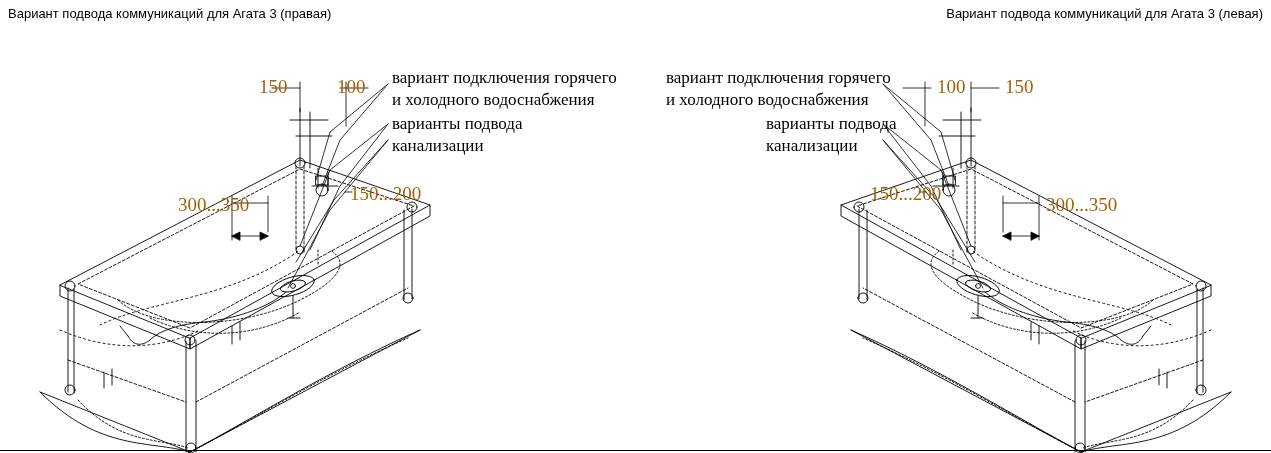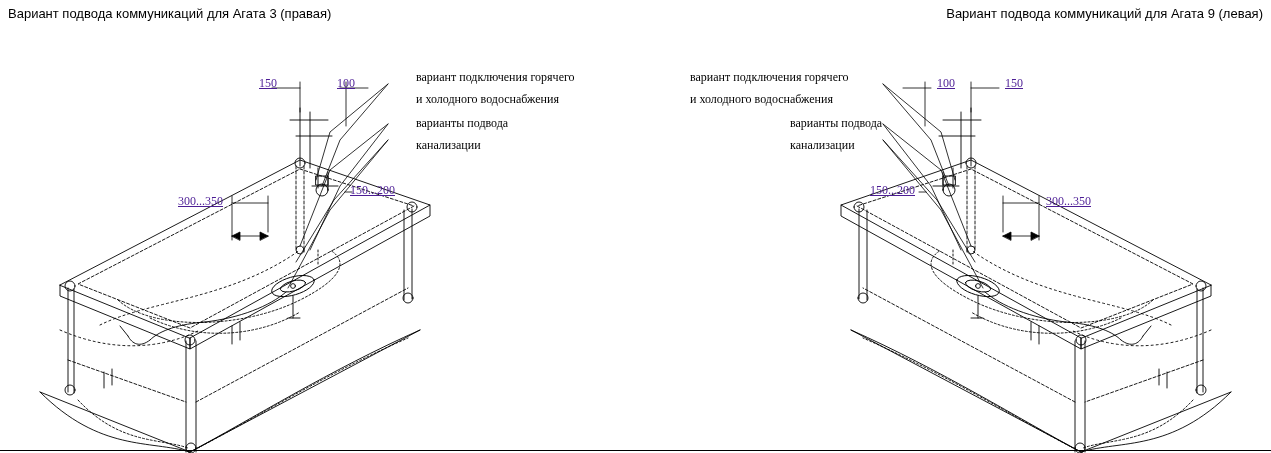--- a/index.html
+++ b/index.html
@@ -24,33 +24,31 @@
     font-size: 13px;
     color: #000;
     white-space: nowrap;
   }
   #title-left  { left: 8px;  top: 6px; }
   #title-right { right: 8px; top: 6px; }
 
   .lbl {
     position: absolute;
     font-family: "Liberation Serif", serif;
-    font-size: 12px;
+    font-size: 17px;
     color: #000;
     white-space: nowrap;
     line-height: 19px;
-    margin-left: 24px;
   }
   .dim {
     position: absolute;
     font-family: "Liberation Serif", serif;
-    font-size: 12px;
-    color: #4c1d95;
+    font-size: 19px;
+    color: #a16207;
     white-space: nowrap;
-    text-decoration: underline;
   }
   svg.draw {
     position: absolute;
     left: 0; top: 0;
     width: 1271px;
     height: 453px;
   }
   .bottom-rule {
     position: absolute;
     left: 0;
@@ -59,21 +57,21 @@
     height: 1px;
     background: #000;
   }
 </style>
 </head>
 <body>
 
 <div id="page">
 
   <div class="ttl" id="title-left">Вариант подвода коммуникаций для Агата 3 (правая)</div>
-  <div class="ttl" id="title-right">Вариант подвода коммуникаций для Агата 9 (левая)</div>
+  <div class="ttl" id="title-right">Вариант подвода коммуникаций для Агата 3 (левая)</div>
 
   <svg class="draw" viewBox="0 0 1271 453">
     <g stroke="#000" fill="none" stroke-width="0.9" stroke-linecap="round" stroke-linejoin="round">
 
       <g>
 
         <path d="M60,285 L300,160 L430,205 L190,338 Z"></path>
 
         <path d="M78,284 L300,169 L414,206 L190,328 Z" stroke-dasharray="3,2"></path>
 

